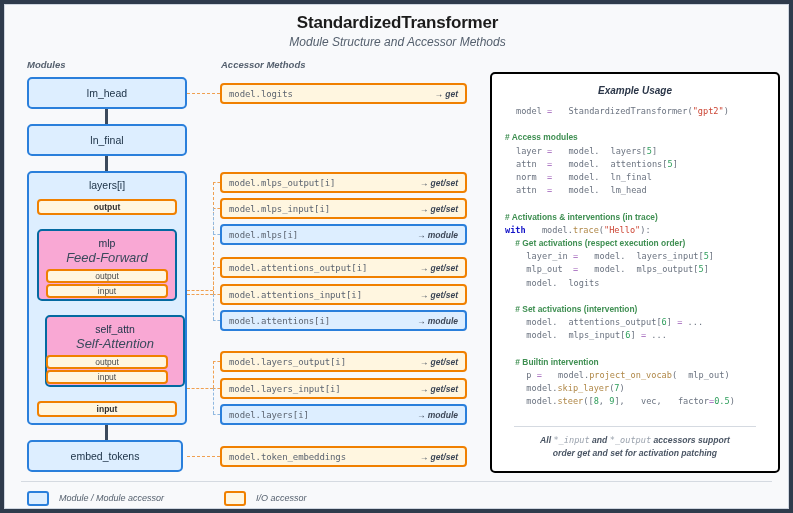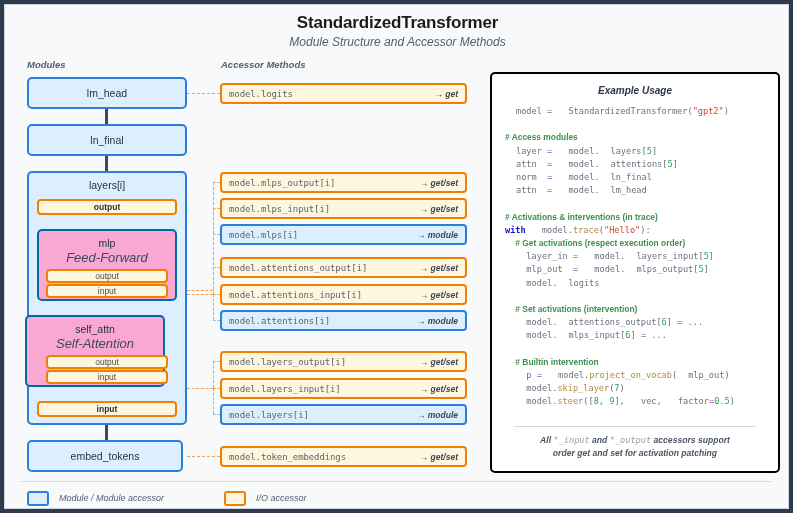--- a/index.html
+++ b/index.html
@@ -192,21 +192,21 @@
 
   <div class="io bold" style="left:32px; top:194px; width:140px; height:16px;">output</div>
 
   <div class="submod" style="left:32px; top:224px; width:140px; height:72px;">
     <div class="submod-name">mlp</div>
     <div class="submod-sub">Feed-Forward</div>
   </div>
   <div class="io" style="left:41px; top:264px; width:122px; height:14px;">output</div>
   <div class="io" style="left:41px; top:279px; width:122px; height:14px;">input</div>
 
-  <div class="submod" style="left:20px; top:310px; width:140px; height:72px;">
+  <div class="submod" style="left:40px; top:310px; width:140px; height:72px;">
     <div class="submod-name">self_attn</div>
     <div class="submod-sub">Self-Attention</div>
   </div>
   <div class="io" style="left:41px; top:350px; width:122px; height:14px;">output</div>
   <div class="io" style="left:41px; top:365px; width:122px; height:14px;">input</div>
 
   <div class="io bold" style="left:32px; top:396px; width:140px; height:16px;">input</div>
 
   <div class="vline" style="left:100px; top:420px; height:15px;"></div>
 

